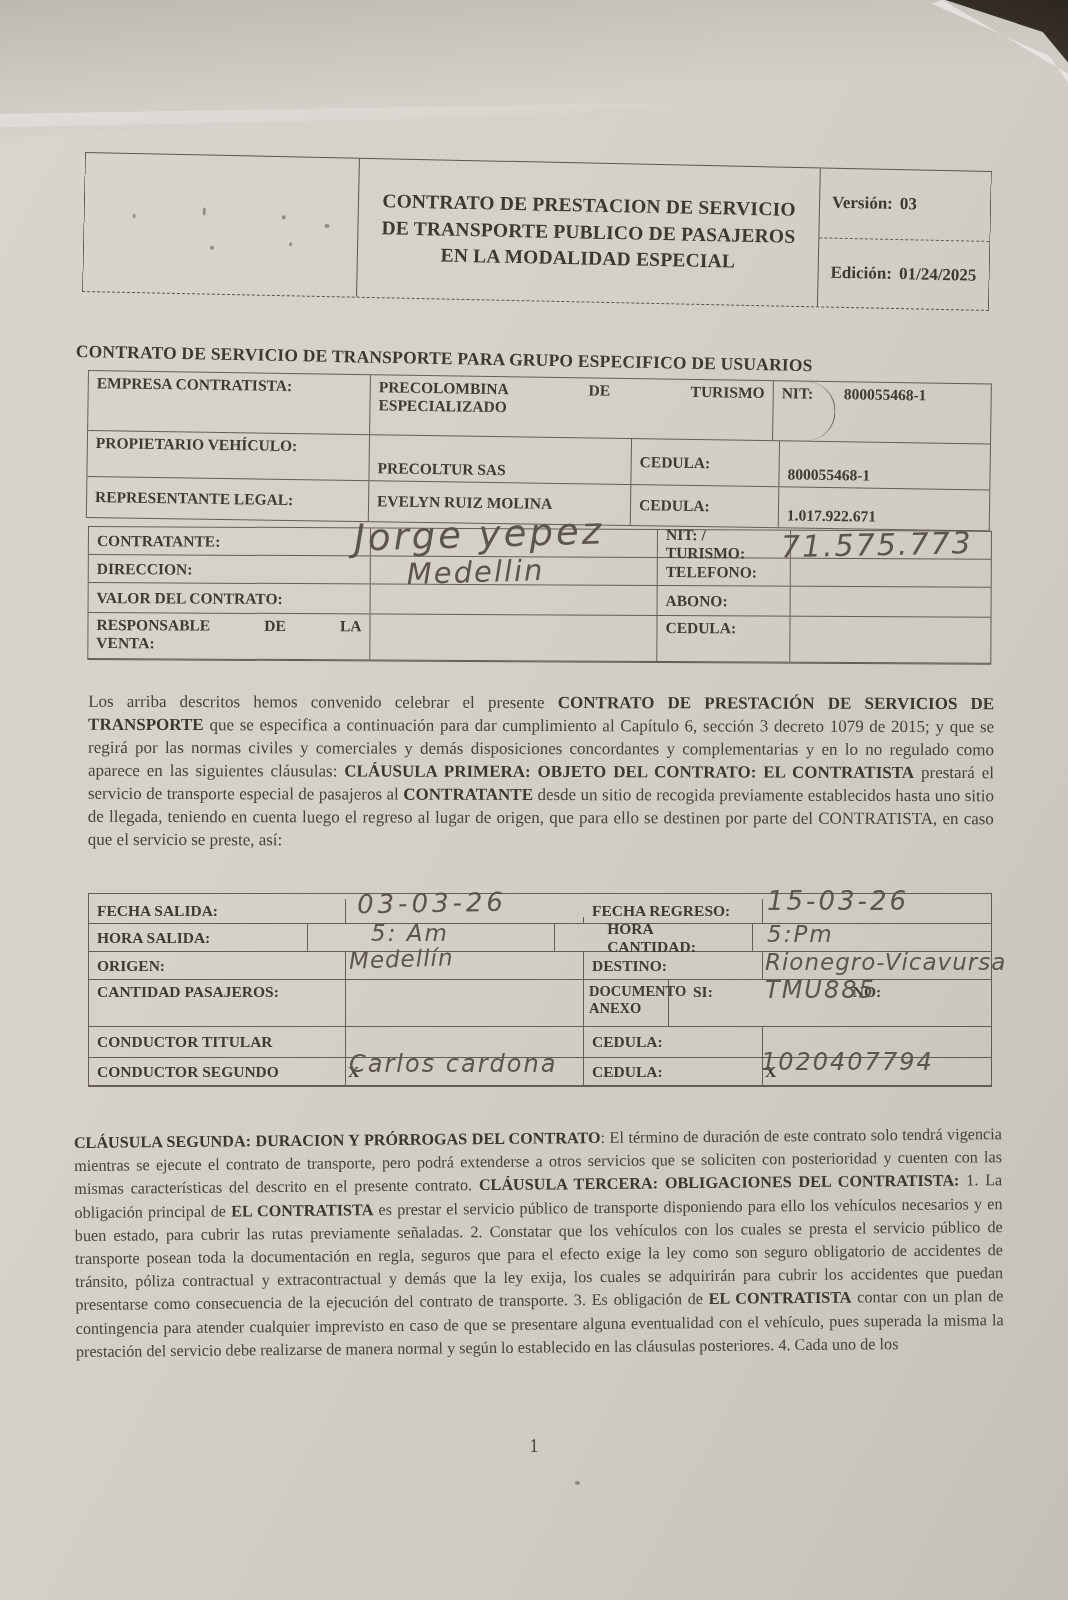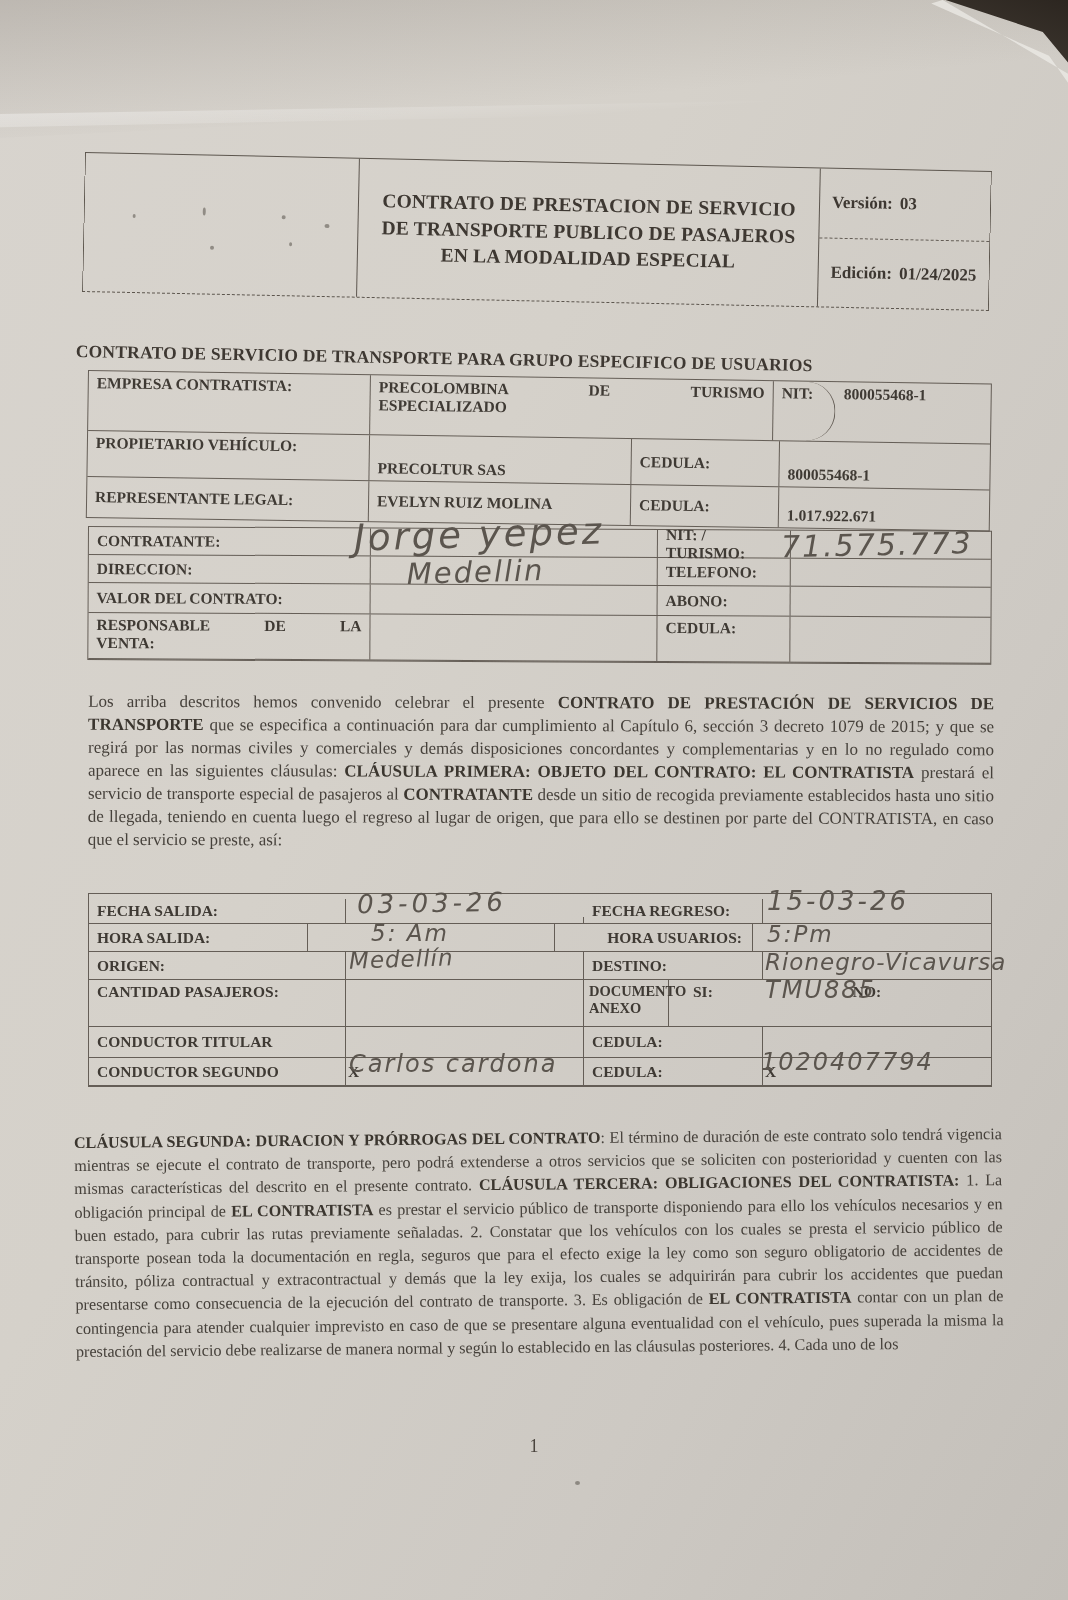--- a/index.html
+++ b/index.html
@@ -169,21 +169,21 @@
   <div class="dtable t3 trip-table">
     <div class="drow" style="height:30px;align-items:flex-end;">
       <div class="cell c1 vmid">FECHA SALIDA:</div>
       <div class="cell c2"></div>
       <div class="cell c3 vmid">FECHA REGRESO:</div>
       <div class="cell c4"></div>
     </div>
     <div class="drow" style="height:28px;gap:44px;">
       <div class="cell c1 vmid">HORA SALIDA:</div>
       <div class="cell c2"></div>
-      <div class="cell c3 vmid">HORA USUARIOS:</div>
+      <div class="cell c3 vmid">HORA CANTIDAD:</div>
       <div class="cell c4"></div>
     </div>
     <div class="drow" style="height:28px;">
       <div class="cell c1 vmid">ORIGEN:</div>
       <div class="cell c2"></div>
       <div class="cell c3 vmid">DESTINO:</div>
       <div class="cell c4"></div>
     </div>
     <div class="drow" style="height:47px;">
       <div class="cell c1 vtop">CANTIDAD PASAJEROS:</div>

